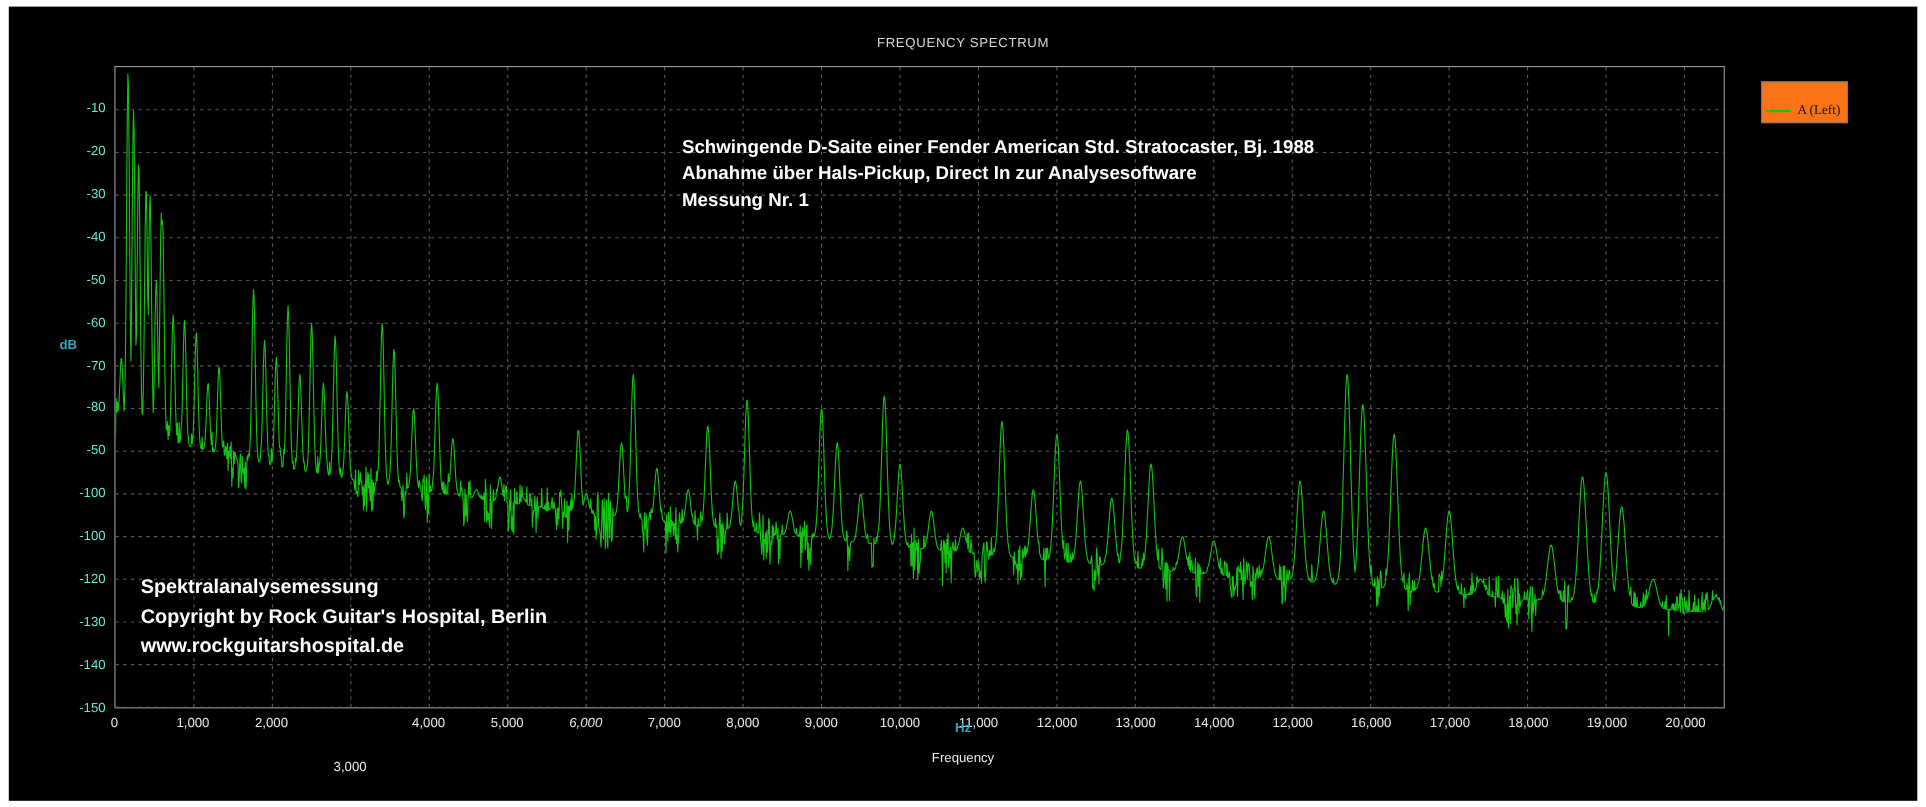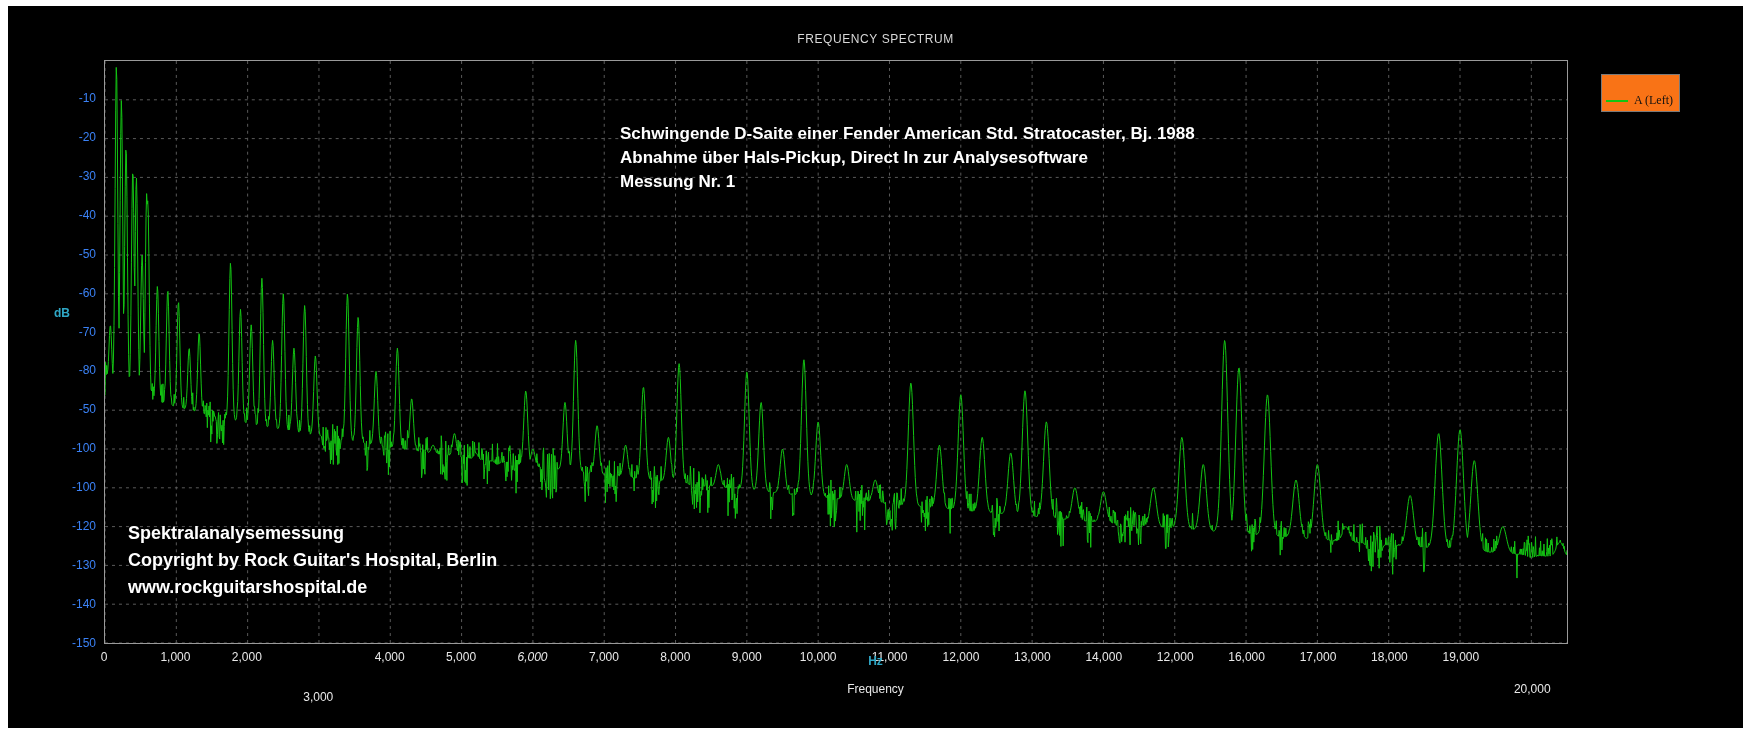--- a/index.html
+++ b/index.html
@@ -51,21 +51,21 @@
     box-sizing: border-box;
   }
   #gridlayer, #datalayer {
     position: absolute;
     left: 0; top: 0;
     width: 100%; height: 100%;
     display: block;
   }
   .ytl {
     position: absolute;
-    color: #3b82f6;
+    color: #5eead4;
     font-size: 12px;
     text-align: right;
     width: 44px;
   }
   .xtl {
     position: absolute;
     color: #e9e9e9;
     font-size: 12px;
     text-align: center;
     width: 70px;
@@ -216,21 +216,21 @@
         <div class="xtl" style="left: 775.146px; top: 644px;">10,000</div>
         <div class="xtl" style="left: 846.561px; top: 644px;">11,000</div>
         <div class="xtl" style="left: 917.976px; top: 644px;">12,000</div>
         <div class="xtl" style="left: 989.39px; top: 644px;">13,000</div>
         <div class="xtl" style="left: 1060.8px; top: 644px;">14,000</div>
         <div class="xtl" style="left: 1132.22px; top: 644px;">12,000</div>
         <div class="xtl" style="left: 1203.63px; top: 644px;">16,000</div>
         <div class="xtl" style="left: 1275.05px; top: 644px;">17,000</div>
         <div class="xtl" style="left: 1346.46px; top: 644px;">18,000</div>
         <div class="xtl" style="left: 1417.88px; top: 644px;">19,000</div>
-        <div class="xtl" style="left: 1489.29px; top: 644px; margin-top: 32px;">20,000</div>
+        <div class="xtl" style="left: 1489.29px; top: 644px;">20,000</div>
       </div>
 
     <div id="xlabel-unit">Hz</div>
     <div id="xlabel-name">Frequency</div>
 
     <div id="legend">
       <span class="swatch" style="background: rgb(19, 196, 19);"></span>
       <span>A (Left)</span>
     </div>
 

